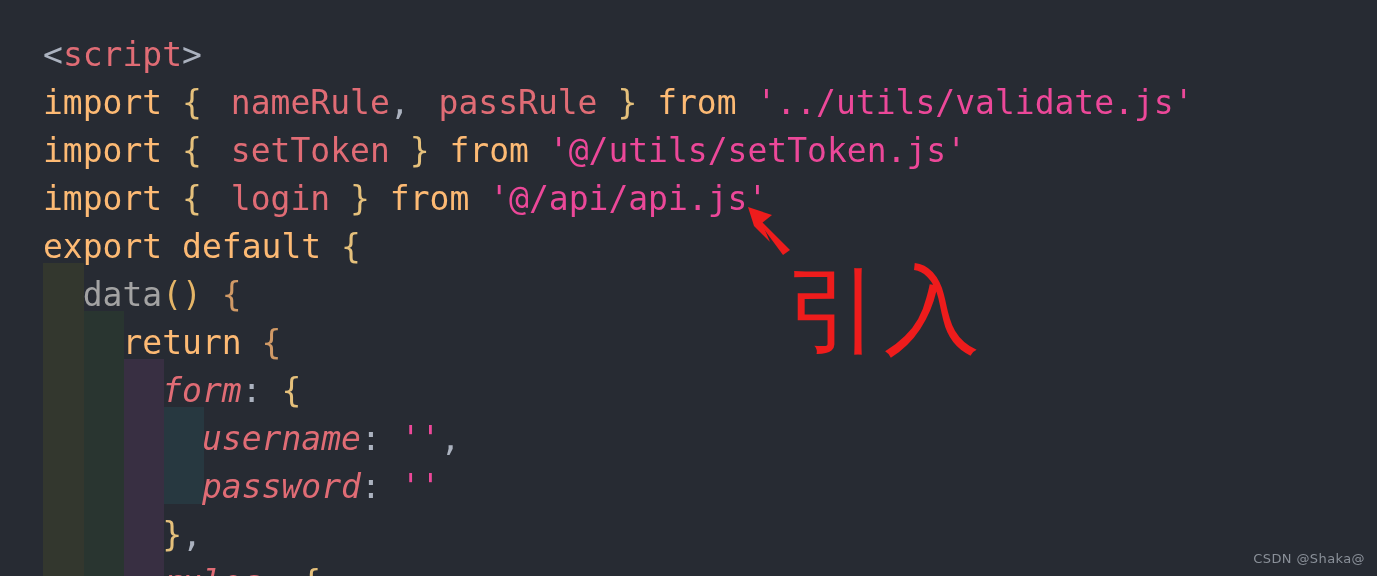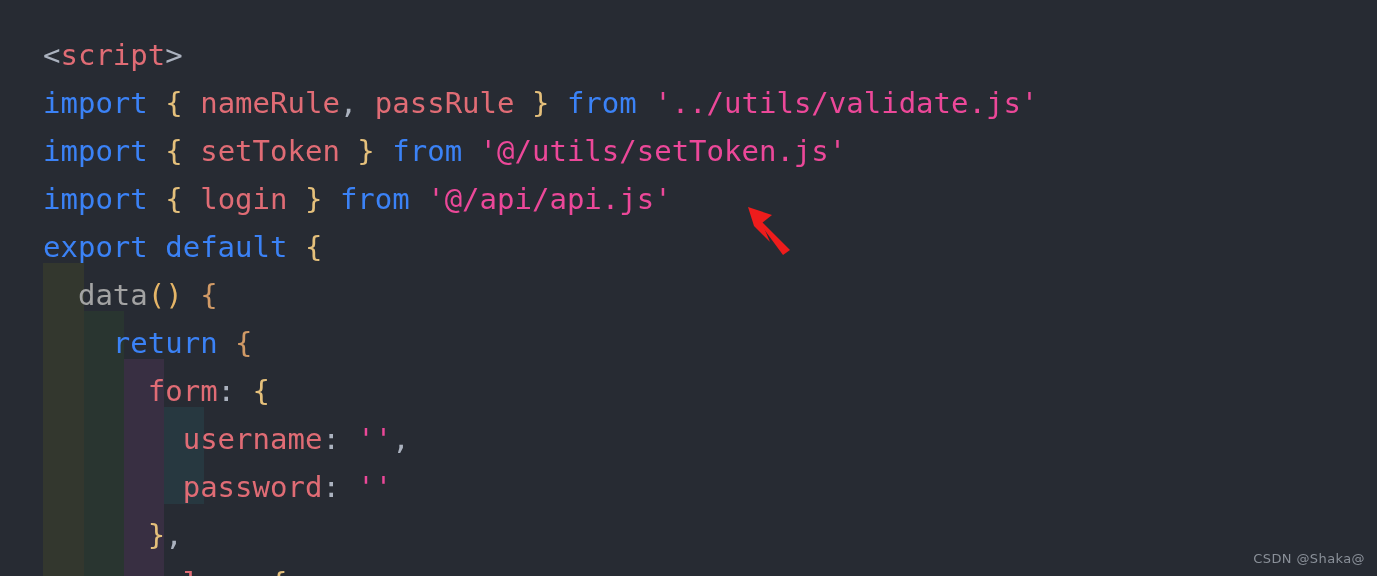--- a/index.html
+++ b/index.html
@@ -25,41 +25,41 @@
   }
   .indent-guide {
     position: absolute;
   }
 
   
   #code {
     position: absolute;
     left: 0; top: 0;
     width: 100%; height: 100%;
-    font-size: 29px;
+    font-size: 33px;
     line-height: 48px;
     white-space: pre;
   }
   .code-line {
     position: absolute;
     left: 43px;
     height: 48px;
     white-space: pre;
     letter-spacing: 0px;
   }
   .tok { white-space: pre; }
 
   
   .t-punct    { color: #abb2bf; }
   .t-tag      { color: #e06c75; }
-  .t-keyword  { color: #3b82f6; }
-  .t-ident    { color: #e06c75; }
+  .t-keyword  { color: #fdba74; }
+  .t-ident    { color: #e06c75; margin-left: 9px; }
   .t-string   { color: #ec4899; }
   .t-fn       { color: #a3a3a3; }
-  .t-prop     { color: #e06c75; }
+  .t-prop     { color: #e06c75; font-style: italic; }
   .t-brace-y  { color: #e5c07b; }
   .t-brace-o  { color: #d19a66; }
   .t-paren-g  { color: #e5b567; }
   .t-plain    { color: #abb2bf; }
 
   
   #annotation-layer {
     position: absolute;
     left: 0; top: 0;
     width: 100%; height: 100%;
@@ -104,17 +104,18 @@
 
   <div id="code"><div class="code-line" style="top: 31px;"><span class="tok t-punct">&lt;</span><span class="tok t-tag">script</span><span class="tok t-punct">&gt;</span></div><div class="code-line" style="top: 79px;"><span class="tok t-keyword">import</span><span class="tok t-plain"> </span><span class="tok t-brace-y">{</span><span class="tok t-plain"> </span><span class="tok t-ident">nameRule</span><span class="tok t-punct">,</span><span class="tok t-plain"> </span><span class="tok t-ident">passRule</span><span class="tok t-plain"> </span><span class="tok t-brace-y">}</span><span class="tok t-plain"> </span><span class="tok t-keyword">from</span><span class="tok t-plain"> </span><span class="tok t-string">'../utils/validate.js'</span></div><div class="code-line" style="top: 127px;"><span class="tok t-keyword">import</span><span class="tok t-plain"> </span><span class="tok t-brace-y">{</span><span class="tok t-plain"> </span><span class="tok t-ident">setToken</span><span class="tok t-plain"> </span><span class="tok t-brace-y">}</span><span class="tok t-plain"> </span><span class="tok t-keyword">from</span><span class="tok t-plain"> </span><span class="tok t-string">'@/utils/setToken.js'</span></div><div class="code-line" style="top: 175px;"><span class="tok t-keyword">import</span><span class="tok t-plain"> </span><span class="tok t-brace-y">{</span><span class="tok t-plain"> </span><span class="tok t-ident">login</span><span class="tok t-plain"> </span><span class="tok t-brace-y">}</span><span class="tok t-plain"> </span><span class="tok t-keyword">from</span><span class="tok t-plain"> </span><span class="tok t-string">'@/api/api.js'</span></div><div class="code-line" style="top: 223px;"><span class="tok t-keyword">export</span><span class="tok t-plain"> </span><span class="tok t-keyword">default</span><span class="tok t-plain"> </span><span class="tok t-brace-y">{</span></div><div class="code-line" style="top: 271px;"><span class="tok t-plain">  </span><span class="tok t-fn">data</span><span class="tok t-paren-g">(</span><span class="tok t-paren-g">)</span><span class="tok t-plain"> </span><span class="tok t-brace-o">{</span></div><div class="code-line" style="top: 319px;"><span class="tok t-plain">    </span><span class="tok t-keyword">return</span><span class="tok t-plain"> </span><span class="tok t-brace-o">{</span></div><div class="code-line" style="top: 367px;"><span class="tok t-plain">      </span><span class="tok t-prop">form</span><span class="tok t-punct">:</span><span class="tok t-plain"> </span><span class="tok t-brace-y">{</span></div><div class="code-line" style="top: 415px;"><span class="tok t-plain">        </span><span class="tok t-prop">username</span><span class="tok t-punct">:</span><span class="tok t-plain"> </span><span class="tok t-string">''</span><span class="tok t-punct">,</span></div><div class="code-line" style="top: 463px;"><span class="tok t-plain">        </span><span class="tok t-prop">password</span><span class="tok t-punct">:</span><span class="tok t-plain"> </span><span class="tok t-string">''</span></div><div class="code-line" style="top: 511px;"><span class="tok t-plain">      </span><span class="tok t-brace-y">}</span><span class="tok t-punct">,</span></div><div class="code-line" style="top: 559px;"><span class="tok t-plain">      </span><span class="tok t-prop">rules</span><span class="tok t-punct">:</span><span class="tok t-plain"> </span><span class="tok t-brace-y">{</span></div></div>
 
   <div id="annotation-layer">
     <svg width="1377" height="576" viewBox="0 0 1377 576" style="position:absolute;left:0;top:0;">
       <g id="arrow-group" fill="#ee1c1c" stroke="none">
           <path d="M 790 250 L 760 220 L 752 213 L 783 255 Z" fill="#ee1c1c"></path>
           <path d="M 748 207 L 772 215 L 762 223 L 770 242 L 754 226 Z" fill="#ee1c1c"></path>
         </g>
     </svg>
+    <div id="annotation-text" style="color: rgb(238, 28, 28);">引入</div>
   </div>
 
   <div id="watermark" style="color: rgb(138, 144, 153);">CSDN @Shaka@</div>
 
 </div>
 
 </body></html>

